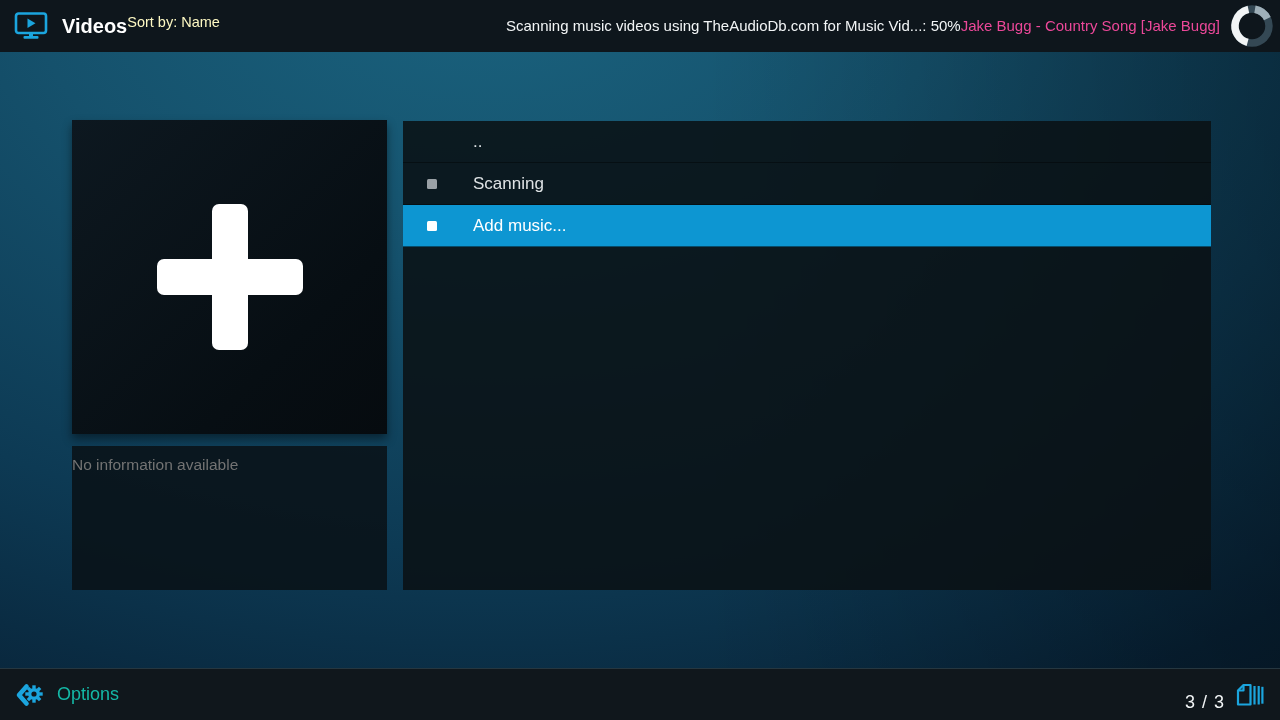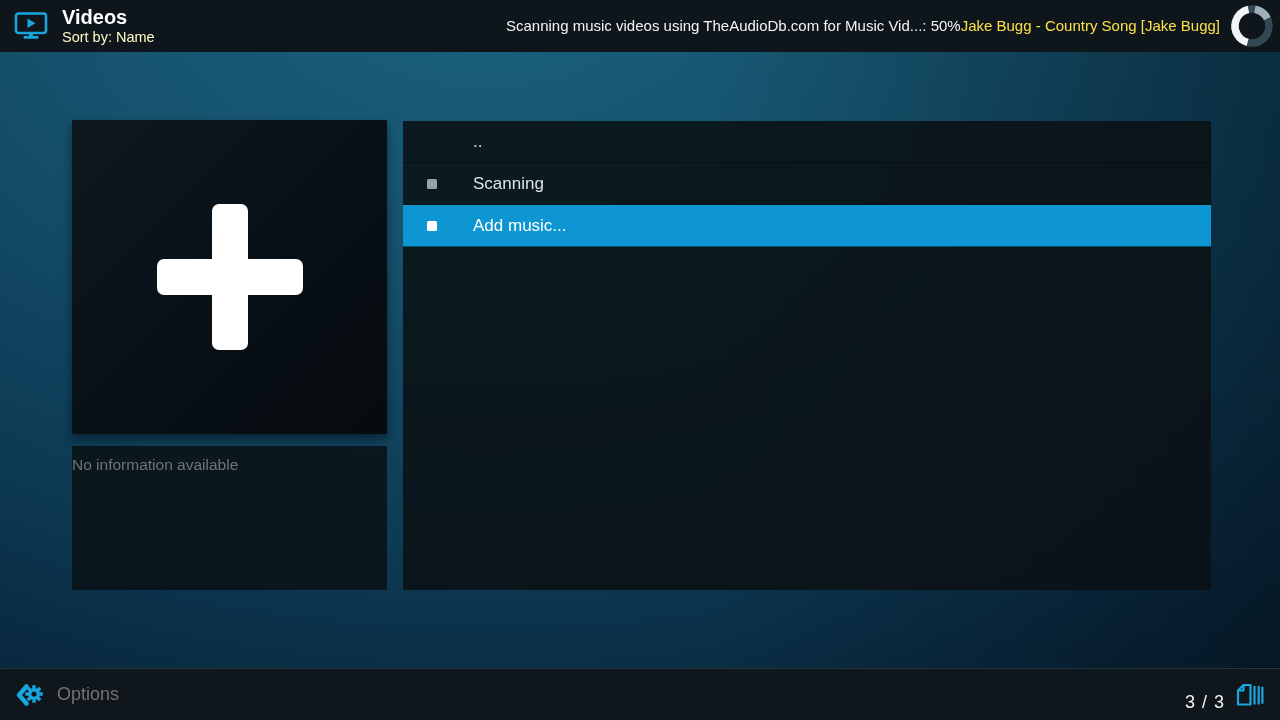--- a/index.html
+++ b/index.html
@@ -18,27 +18,27 @@
   }
 
   
   .topbar{
     position:absolute;left:0;top:0;width:1280px;height:52px;
     background:#0e161c;
     display:flex;justify-content:space-between;align-items:center;
   }
   .topbar-left{display:flex;align-items:center;gap:14px;padding-left:14px;}
   .videos-icon{color:var(--accent);display:block;}
-  .title-block{display:flex;flex-direction:column;justify-content:center;}
+  .title-block{display:flex;flex-direction:row;justify-content:center;}
   .page-title{font-size:20px;font-weight:bold;color:#ffffff;line-height:1.2;}
   .sort-label{font-size:14.5px;color:#fef9c3;line-height:1.2;}
   .topbar-right{display:flex;align-items:center;gap:8px;padding-right:4px;}
   .scan-text{display:flex;align-items:flex-end;}
   .scan-line1{font-size:15px;color:#f2f5f6;line-height:1.25;}
-  .scan-line2{font-size:15px;color:#fde047;line-height:1.25;}
+  .scan-line2{font-size:15px;color:#ec4899;line-height:1.25;}
   .spinner{display:block;}
 
   
   .thumb{
     position:absolute;left:72px;top:120px;width:315px;height:314px;
     background:linear-gradient(135deg,#0d1820 0%,#070e13 70%,#060b0f 100%);
     box-shadow:0 5px 9px rgba(0,0,0,0.45);
     display:flex;align-items:center;justify-content:center;
   }
   .infobox{
@@ -69,21 +69,21 @@
   .row.selected .label{color:#ffffff;}
 
   
   .bottombar{
     position:absolute;left:0;top:668px;width:1280px;height:52px;
     background:#10171c;
     border-top:1px solid rgba(90,130,150,0.30);
     display:flex;justify-content:space-between;align-items:center;
   }
   .options-btn{display:flex;align-items:center;gap:13px;padding-left:14px;cursor:pointer;}
-  .options-label{font-size:18px;color:#737373;}
+  .options-label{font-size:18px;color:#14b8a6;}
   .options-icon{color:var(--accent);display:block;}
   .bottom-right{display:flex;align-items:center;gap:10px;padding-right:16px;}
   .position-label{font-size:18px;color:#f2f5f6;letter-spacing:1px;margin-top:15px;}
   .pages-icon{color:var(--accent);display:block;}
 </style>
 </head>
 <body>
 
 <header class="topbar">
   <div class="topbar-left">

